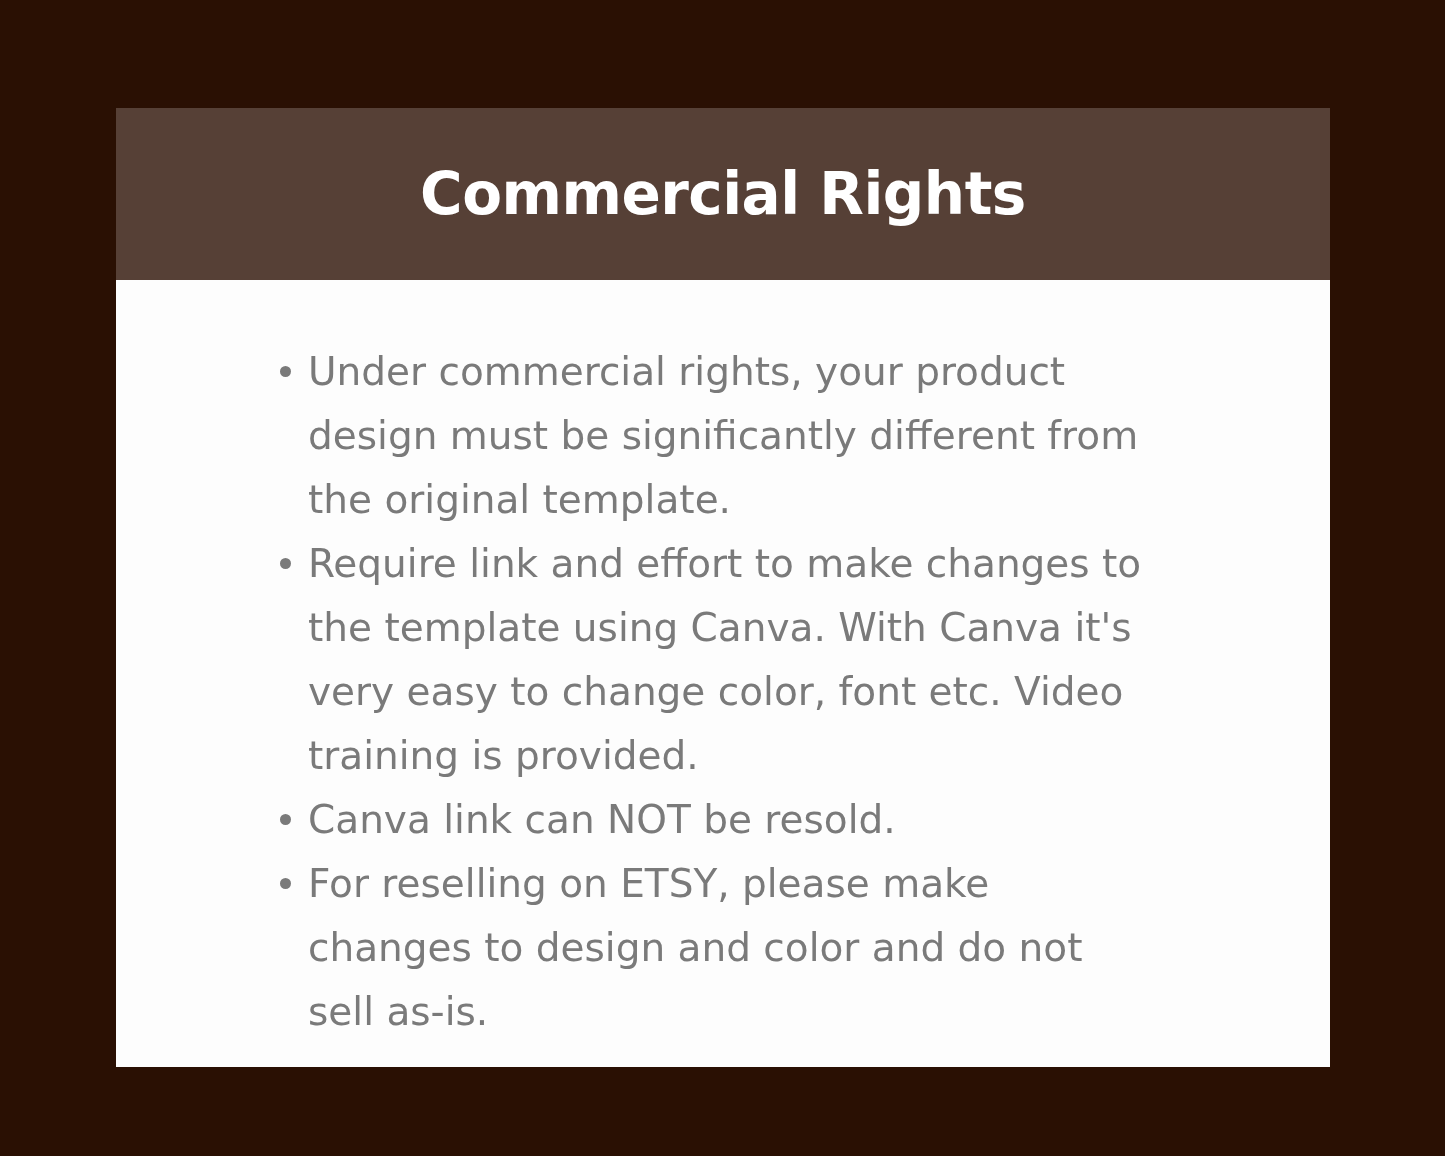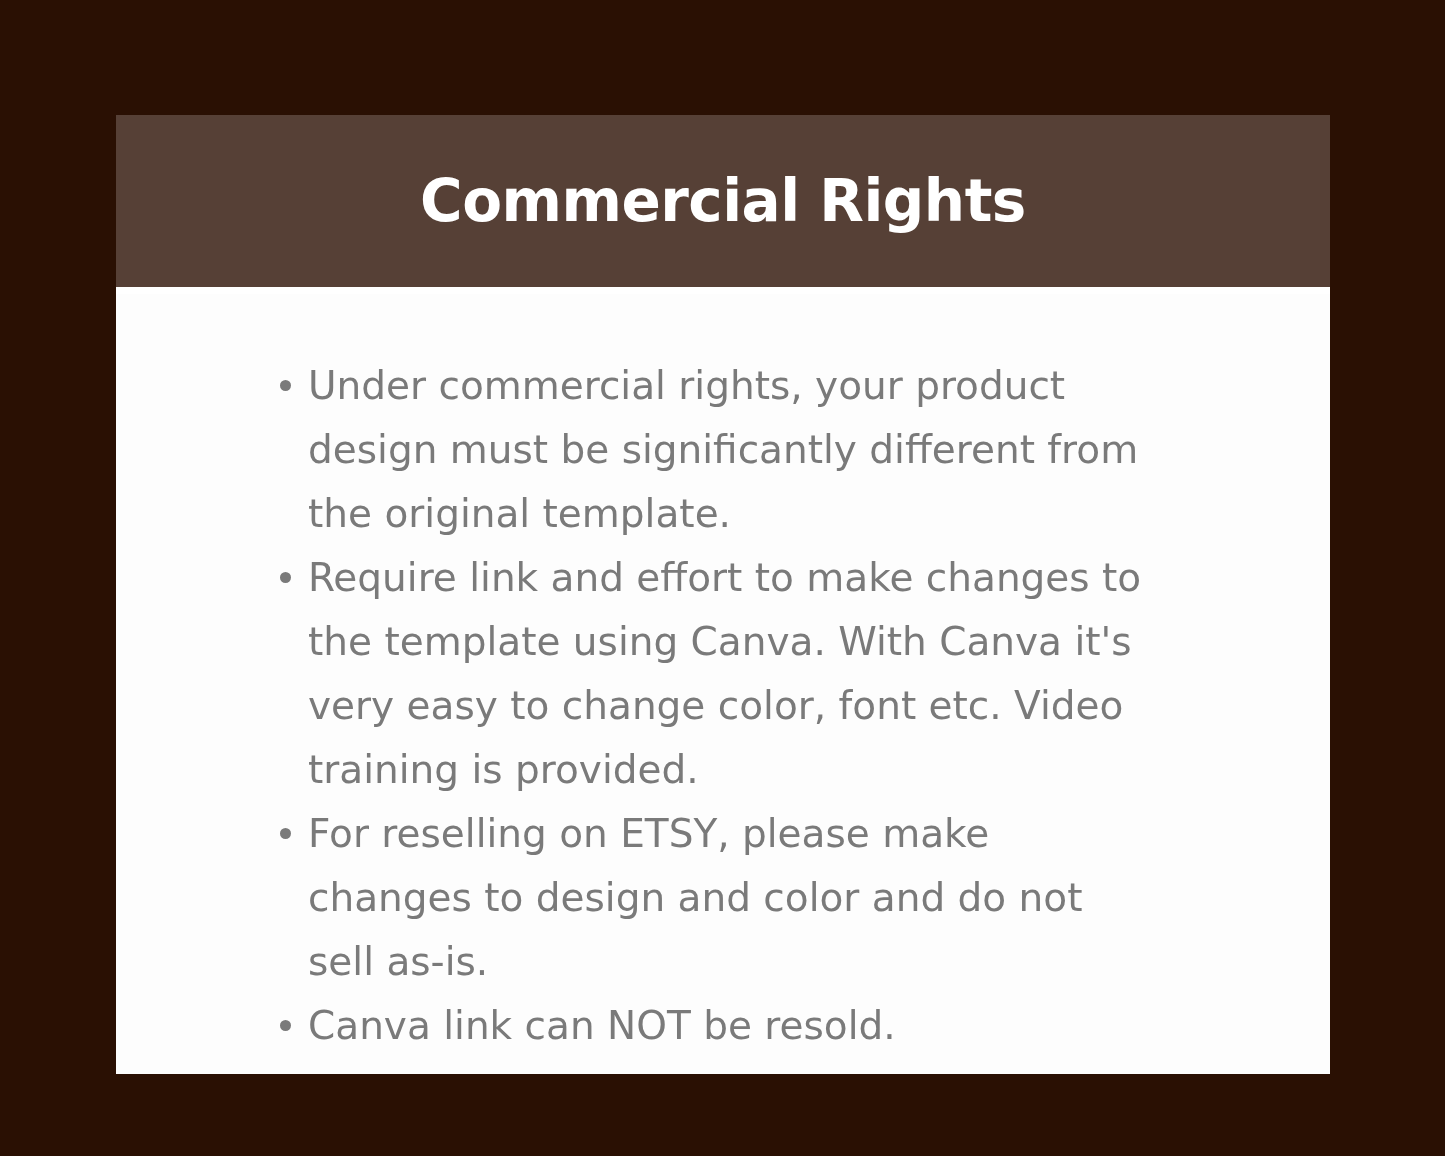--- a/index.html
+++ b/index.html
@@ -15,21 +15,21 @@
   }
   #slide {
     position: relative;
     width: 1445px;
     height: 1156px;
     background: #2a1003;
   }
   #card {
     position: absolute;
     left: 116px;
-    top: 115px;
+    top: 108px;
     width: 1214px;
     height: 959px;
     background: #ffffff;
     overflow: hidden;
   }
   #card-header {
     height: 172px;
     background: #564036;
     display: flex;
     align-items: center;
@@ -44,21 +44,20 @@
     line-height: 1;
     text-align: center;
     margin: 0;
     padding: 0;
   }
   #card-body {
     background: #fdfdfd;
     height: 787px;
     box-sizing: border-box;
     padding: 60px 56px 0 164px;
-    margin-top: 7px;
   }
   #bullet-list {
     list-style: none;
     margin: 0;
     padding: 0;
     width: 880px;
   }
   .bullet-item {
     position: relative;
     color: #7a7a7a;
@@ -101,25 +100,25 @@
           <span class="bullet-text">Under commercial rights, your product design must be significantly different from the original template.</span>
         </li>
 
         <li class="bullet-item">
           <span class="bullet-marker"></span>
           <span class="bullet-text">Require link and effort to make changes to the template using Canva. With Canva it's very easy to change color, font etc. Video training is provided.</span>
         </li>
 
         <li class="bullet-item">
           <span class="bullet-marker"></span>
-          <span class="bullet-text">For reselling on ETSY, please make changes to design and color and do not sell as-is.</span>
+          <span class="bullet-text">Canva link can NOT be resold.</span>
         </li>
 
         <li class="bullet-item">
           <span class="bullet-marker"></span>
-          <span class="bullet-text">Canva link can NOT be resold.</span>
+          <span class="bullet-text">For reselling on ETSY, please make changes to design and color and do not sell as-is.</span>
         </li>
 
       </ul>
     </div>
 
   </div>
 </div>
 
 </body></html>

